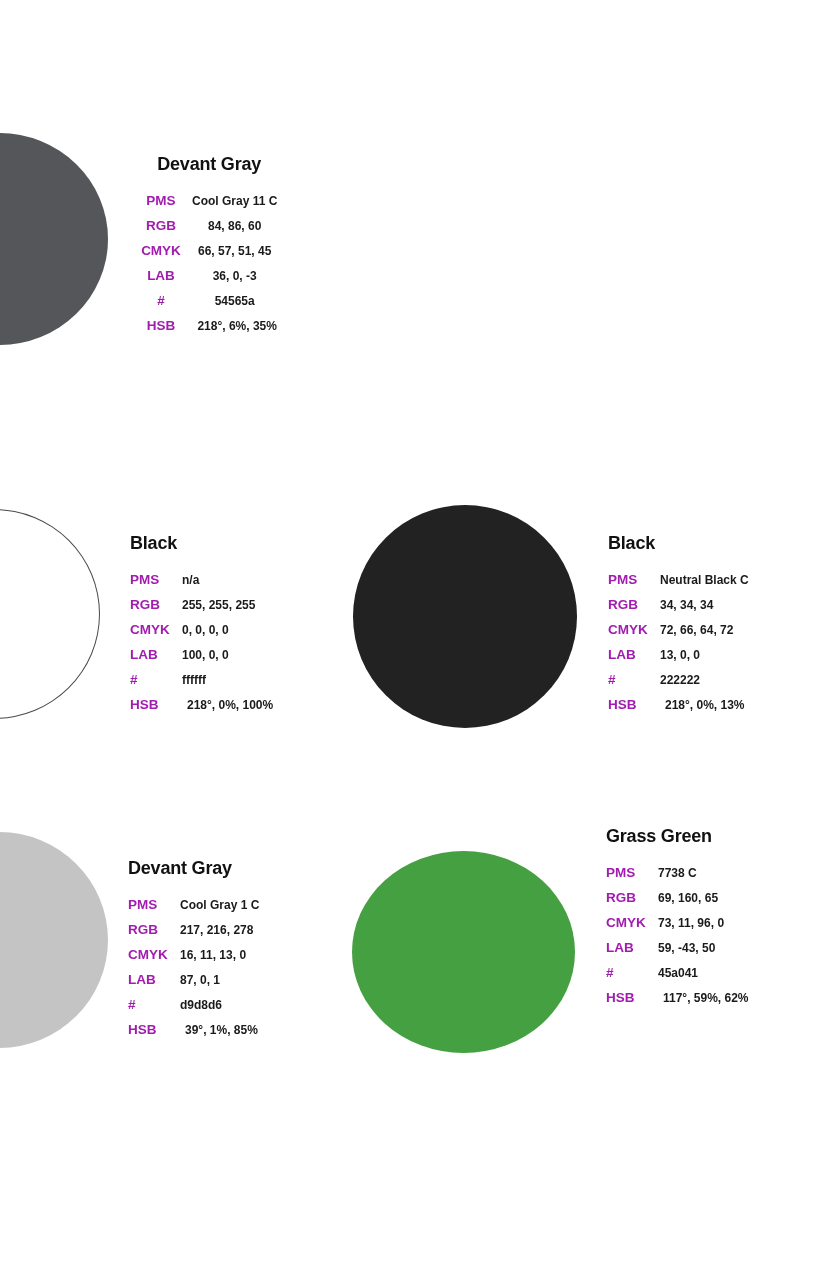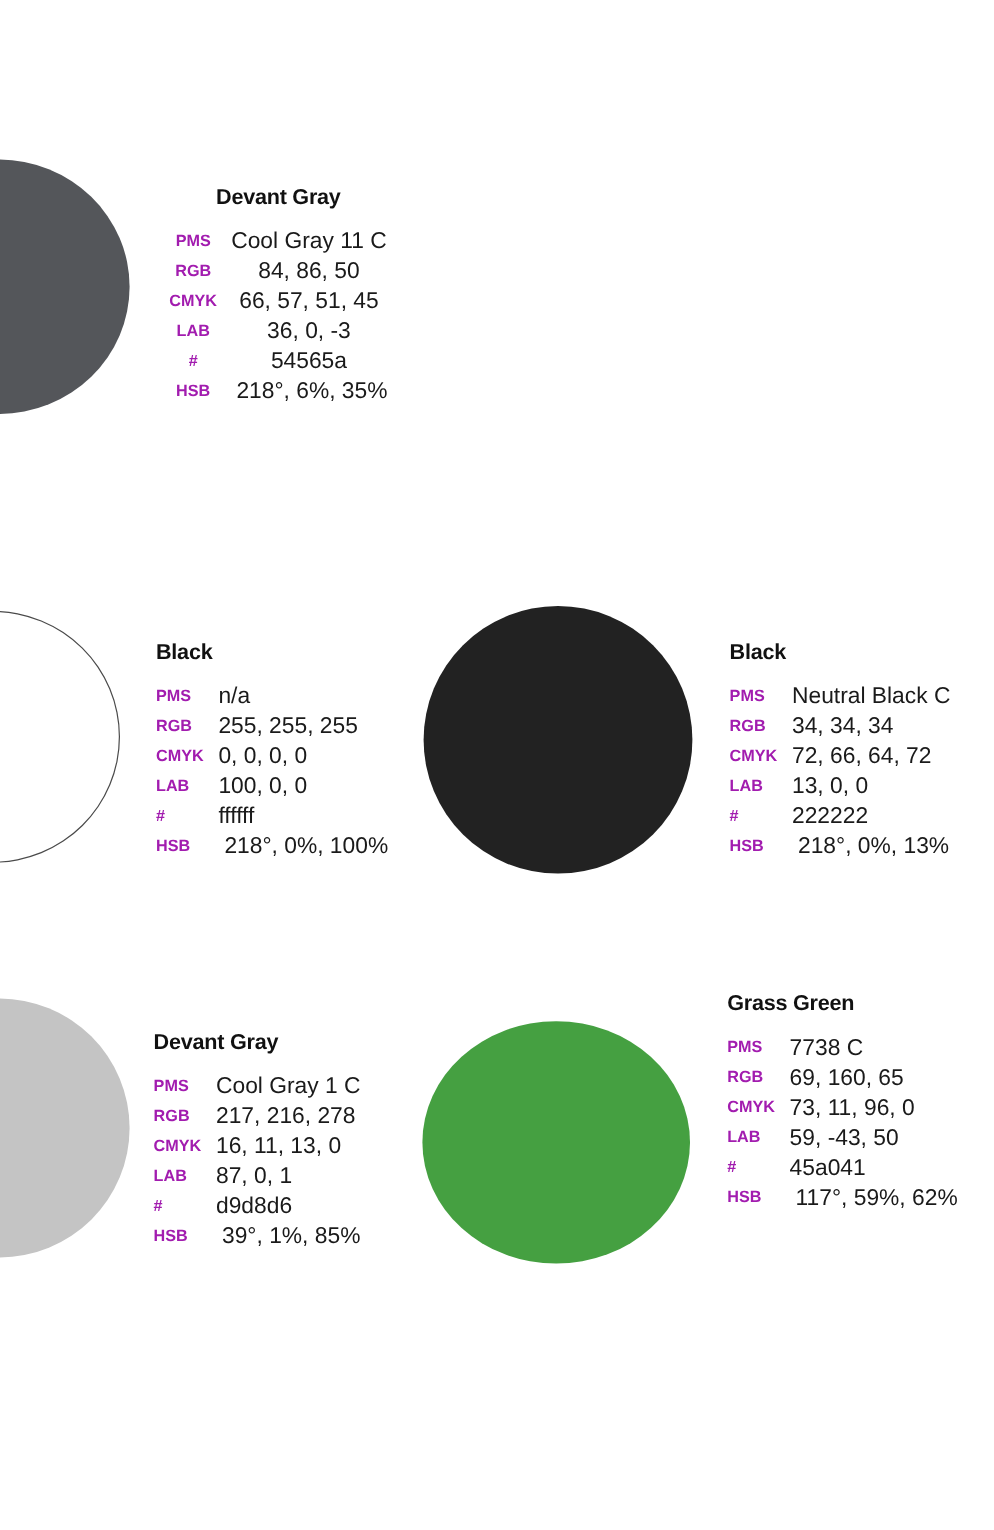--- a/index.html
+++ b/index.html
@@ -53,22 +53,22 @@
   .spec-label {
     font-size: 13.5px;
     font-weight: bold;
     color: #a21caf;
     white-space: nowrap;
     padding: 0 0 0 0;
     vertical-align: top;
     line-height: 23px;
   }
   .spec-value {
-    font-size: 19px;
-    font-weight: normal;
+    font-size: 12px;
+    font-weight: bold;
     color: #1a1a1a;
     white-space: nowrap;
     vertical-align: top;
     line-height: 23px;
     padding-left: 10px;
   }
   
   .spec-table tr.row-hsb .spec-value {
     padding-left: 15px;
   }
@@ -85,21 +85,21 @@
   <div class="spec-block" style="left:140px; top:154px;text-align:center;">
     <div class="spec-title">Devant Gray</div>
     <table class="spec-table">
       <tbody>
           <tr class="row-pms">
         <td class="spec-label label-col-wide">PMS</td>
         <td class="spec-value">Cool Gray 11 C</td>
       </tr>
       <tr class="row-rgb">
         <td class="spec-label">RGB</td>
-        <td class="spec-value">84, 86, 50</td>
+        <td class="spec-value">84, 86, 60</td>
       </tr>
       <tr class="row-cmyk">
         <td class="spec-label">CMYK</td>
         <td class="spec-value">66, 57, 51, 45</td>
       </tr>
       <tr class="row-lab">
         <td class="spec-label">LAB</td>
         <td class="spec-value">36, 0, -3</td>
       </tr>
       <tr class="row-hex">

